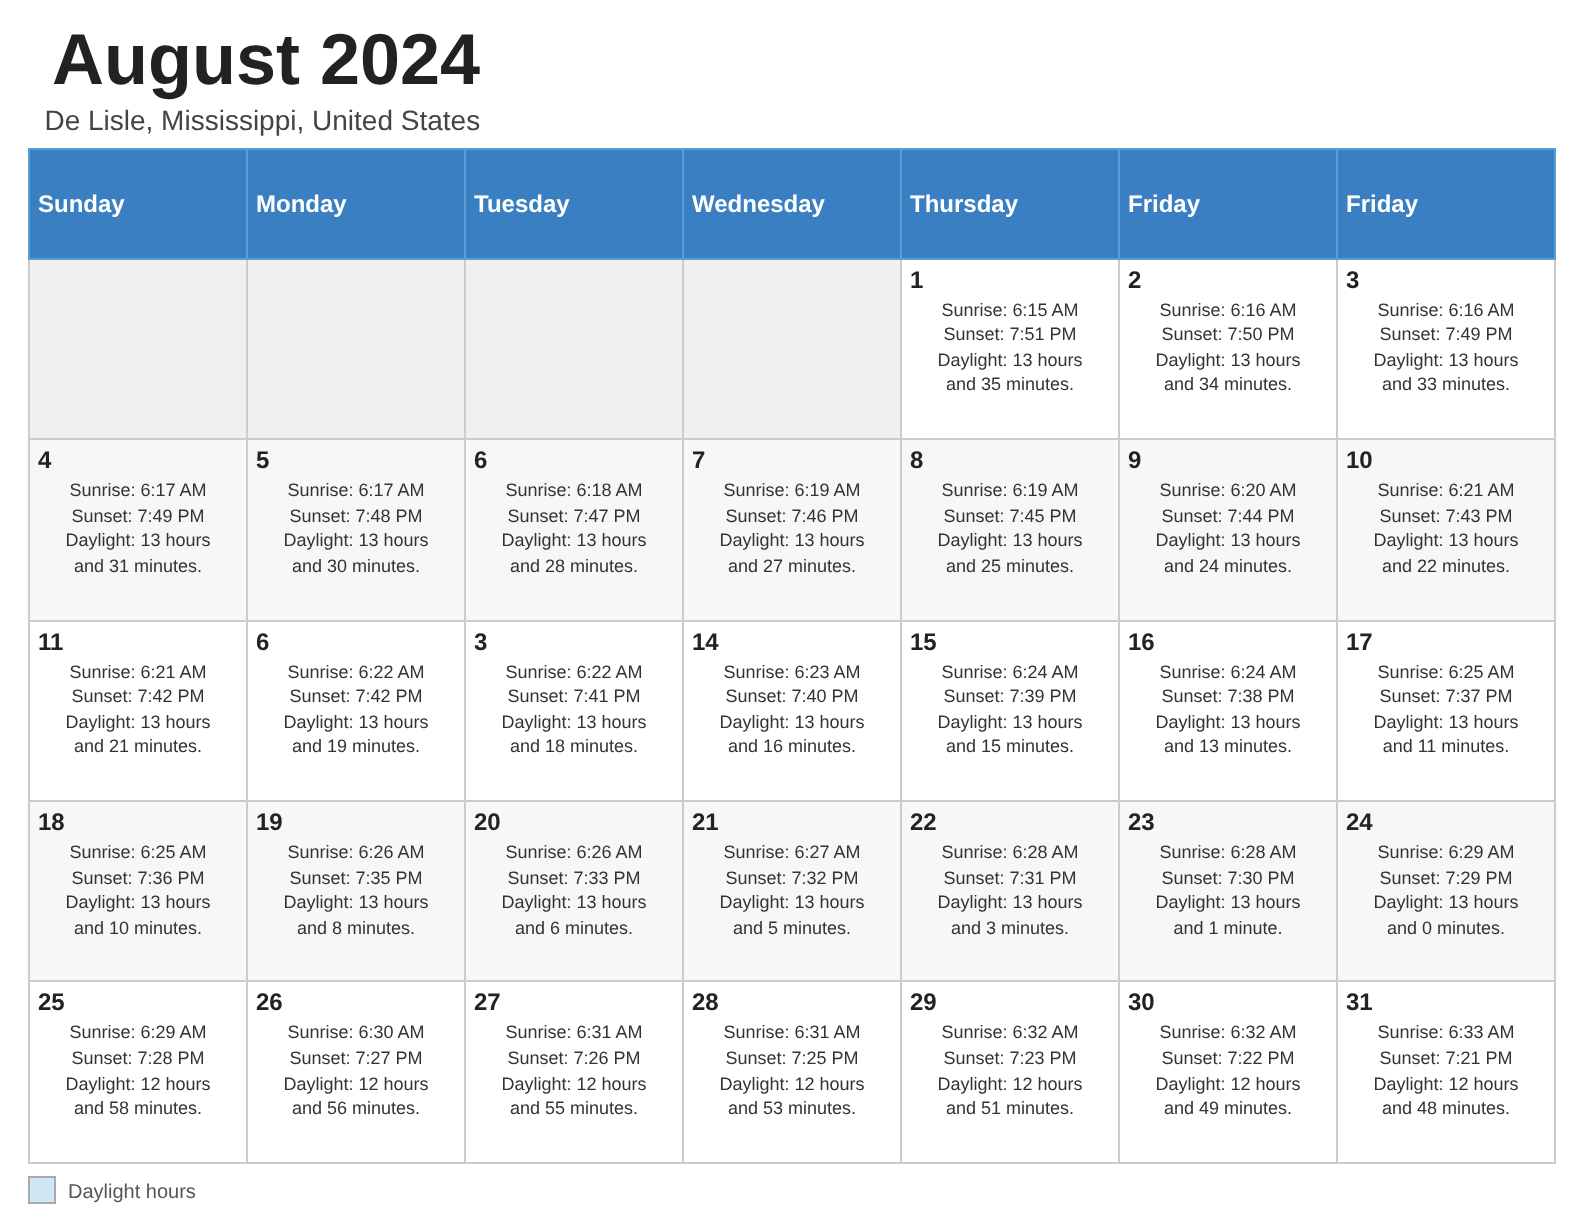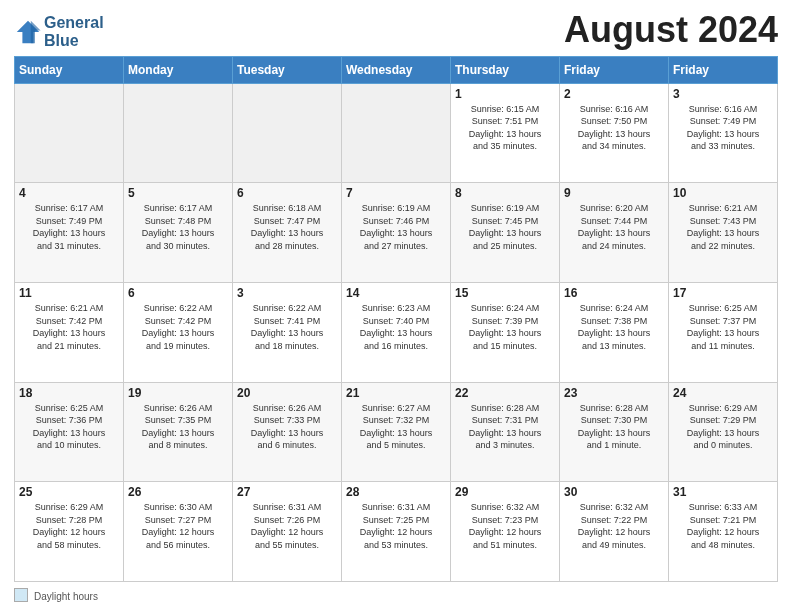--- a/index.html
+++ b/index.html
@@ -53,21 +53,21 @@
       border: 1px solid #ccc;
       border-collapse: collapse;
       width: 100%;
       table-layout: fixed;
     }
     .calendar th {
       background: #3a7fc1;
       color: #fff;
       font-size: 12px;
       font-weight: bold;
-      padding: 6px 4px;
+      padding: 20px 4px;
       text-align: left;
       border: 1px solid #5a9fd4;
     }
     .calendar td {
       border: 1px solid #ccc;
       vertical-align: top;
       padding: 3px 4px;
       font-size: 9.5px;
       color: #333;
       height: 88px;
@@ -105,33 +105,23 @@
       background: #d0e8f5;
       border: 1px solid #aaa;
       display: inline-block;
     }
   </style>
 </head>
 <body>
 
 <div class="page">
   <div class="header">
-    <div class="logo">
-      <svg class="logo-icon" viewBox="0 0 40 40">
-        <rect x="0" y="0" width="40" height="40" fill="white"></rect>
-        <polygon points="20,4 36,20 28,20 28,36 12,36 12,20 4,20" fill="#3a7fc1"></polygon>
-        <polygon points="24,4 38,18 30,18 30,36 24,36" fill="#1a5fa0" opacity="0.6"></polygon>
-      </svg>
-      <div>
-        <div style="font-size:16px;font-weight:bold;color:#2c5f8a;line-height:1.1;">General</div>
-        <div style="font-size:16px;font-weight:bold;color:#2c5f8a;line-height:1.1;">Blue</div>
-      </div>
-    </div>
     <div class="title-block">
       <div class="month-title">August 2024</div>
+      <div class="location">De Lisle, Mississippi, United States</div>
     </div>
   </div>
 
   <table class="calendar">
     <thead>
       <tr>
         <th>Sunday</th>
         <th>Monday</th>
         <th>Tuesday</th>
         <th>Wednesday</th>

